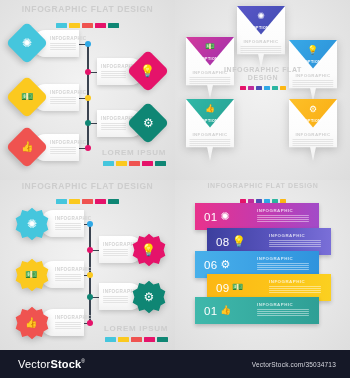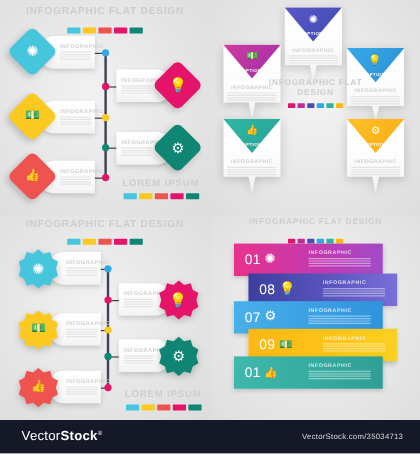--- a/index.html
+++ b/index.html
@@ -425,21 +425,21 @@
         <div class="lines">
             <span></span>
             <span></span>
             <span></span>
             <span></span>
           </div>
       </div>
     </div>
 
     <div class="bar" style="left:20px;top:71px;width:124px;background:linear-gradient(90deg,#48b0ea 0%,#3ba0e4 55%,#2f93dd 100%);padding-left:9px;box-sizing:border-box;">
-      <span class="num">07</span>
+      <span class="num">06</span>
       <span class="gl">⚙</span>
       <div class="cap" style="left:62px;top:5px;width:52px;">
         <div class="ttl">INFOGRAPHIC</div>
         <div class="lines">
             <span></span>
             <span></span>
             <span></span>
             <span></span>
           </div>
       </div>

